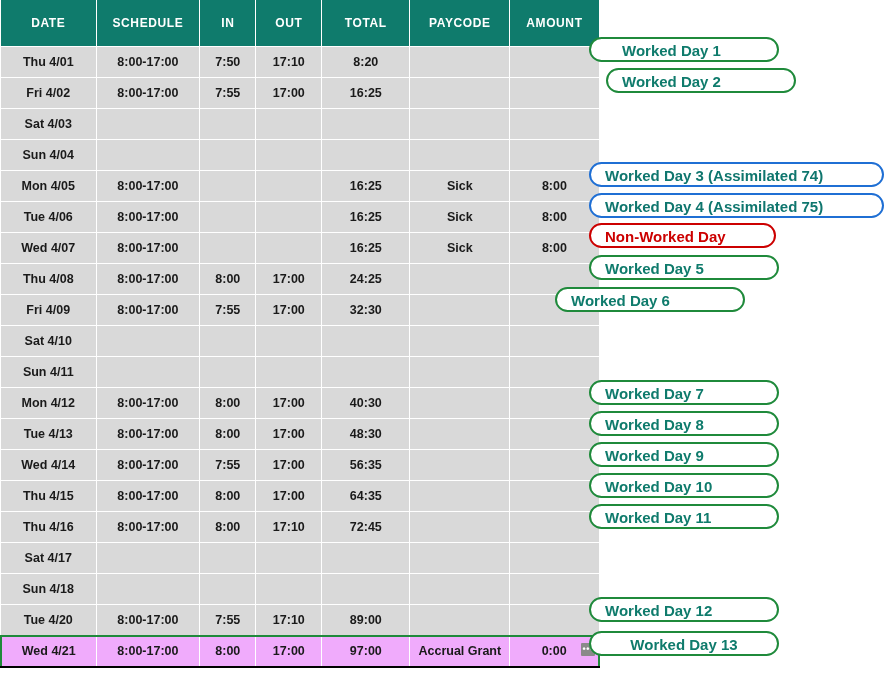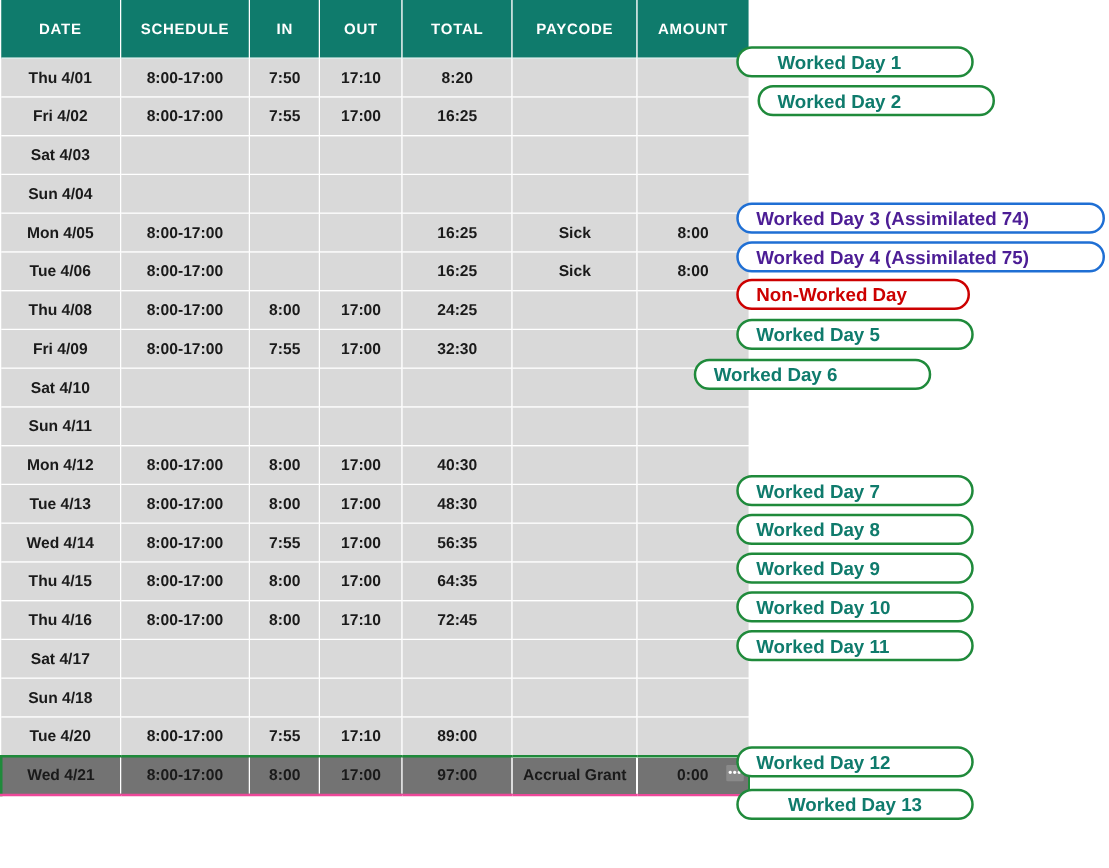--- a/index.html
+++ b/index.html
@@ -56,22 +56,22 @@
   col.col-schedule { width: 95px; }
   col.col-in       { width: 56px; }
   col.col-out      { width: 66px; }
   col.col-total    { width: 88px; }
   col.col-paycode  { width: 100px; }
   col.col-amount   { width: 88px; }
 
   
   tr.selected td {
     border-top: 2px solid #1f8a3b;
-    border-bottom: 2px solid #ec4899;
-    background: #737373;
+    border-bottom: 2px solid #000000;
+    background: #f0abfc;
   }
   tr.selected td:first-child { border-left: 2px solid #1f8a3b; }
   tr.selected td:last-child  { border-right: 2px solid #1f8a3b; }
 
   td.accrual {
     color: #8a8a8a;
     font-weight: bold;
     font-size: 12px;
     position: relative;
   }
@@ -103,21 +103,21 @@
     line-height: 23px;
     border-radius: 13px;
     border: 2px solid;
     font-size: 15px;
     font-weight: bold;
     padding: 0 14px;
     white-space: nowrap;
     background: #ffffff;
   }
   .pill.green  { border-color: #1f8a3b; color: #0f7b6c; }
-  .pill.blue   { border-color: #1f6fd4; color: #4c1d95; }
+  .pill.blue   { border-color: #1f6fd4; color: #0f766e; }
   .pill.red    { border-color: #cc0000; color: #cc0000; }
 </style>
 </head>
 <body>
 
 <div id="app">
 
   <table class="timesheet">
     <colgroup>
       <col class="col-date">
@@ -188,20 +188,29 @@
         <tr>
           <td class="c-date">Tue 4/06</td>
           <td class="blank">8:00-17:00</td>
           <td class="blank"></td>
           <td class="blank"></td>
           <td class="blank">16:25</td>
           <td class="blank">Sick</td>
           <td class="blank">8:00</td>
         </tr>
         <tr>
+          <td class="c-date">Wed 4/07</td>
+          <td class="blank">8:00-17:00</td>
+          <td class="blank"></td>
+          <td class="blank"></td>
+          <td class="blank">16:25</td>
+          <td class="blank">Sick</td>
+          <td class="blank">8:00</td>
+        </tr>
+        <tr>
           <td class="c-date">Thu 4/08</td>
           <td class="blank">8:00-17:00</td>
           <td class="blank">8:00</td>
           <td class="blank">17:00</td>
           <td class="blank">24:25</td>
           <td class="blank"></td>
           <td class="blank"></td>
         </tr>
         <tr>
           <td class="c-date">Fri 4/09</td>

